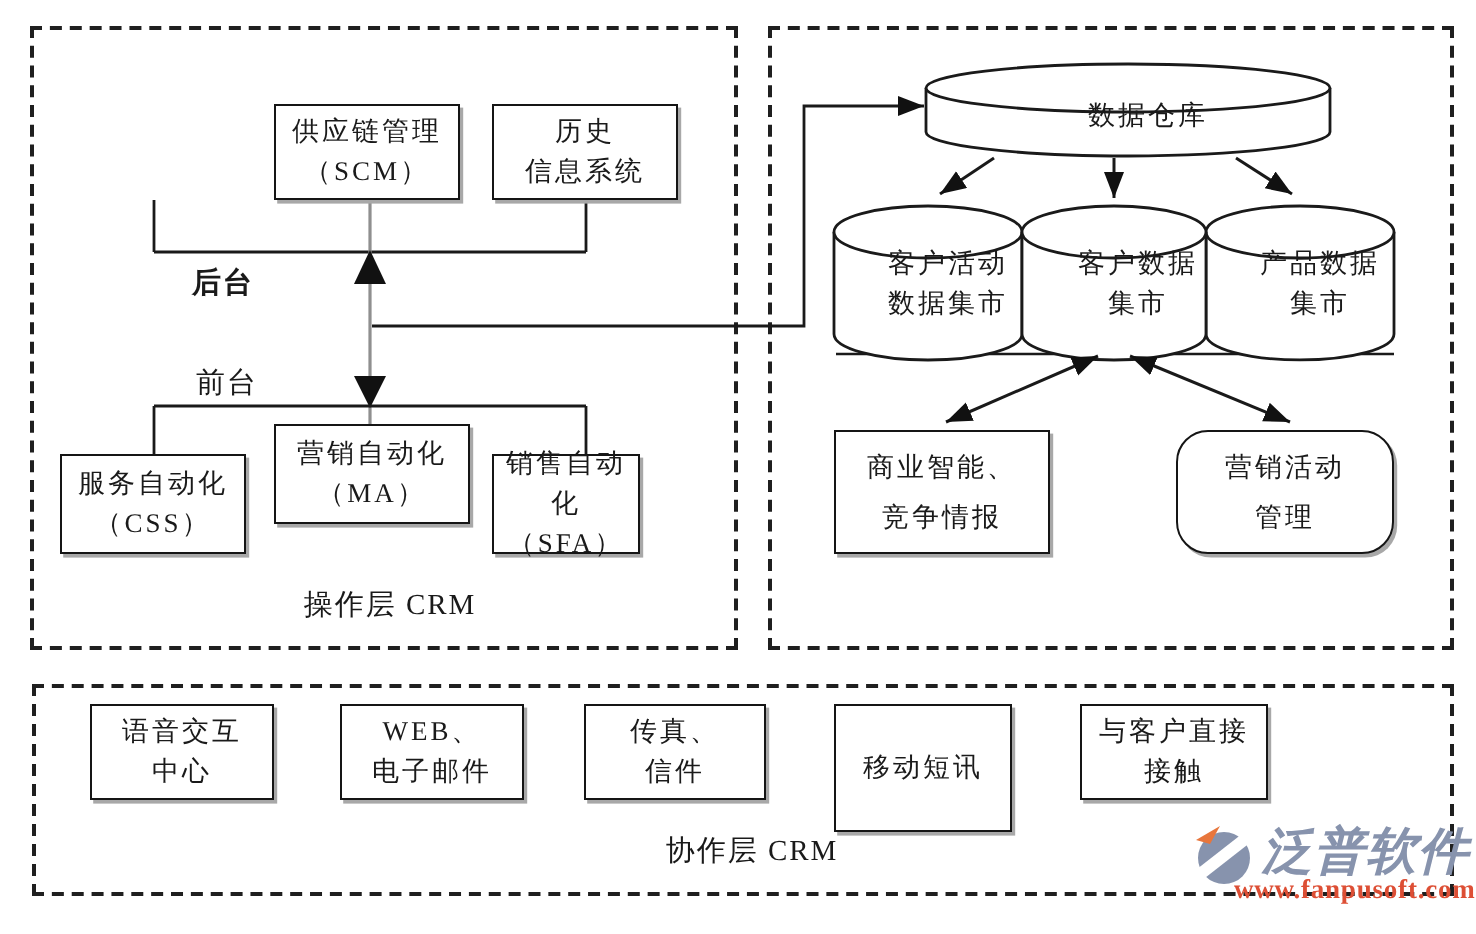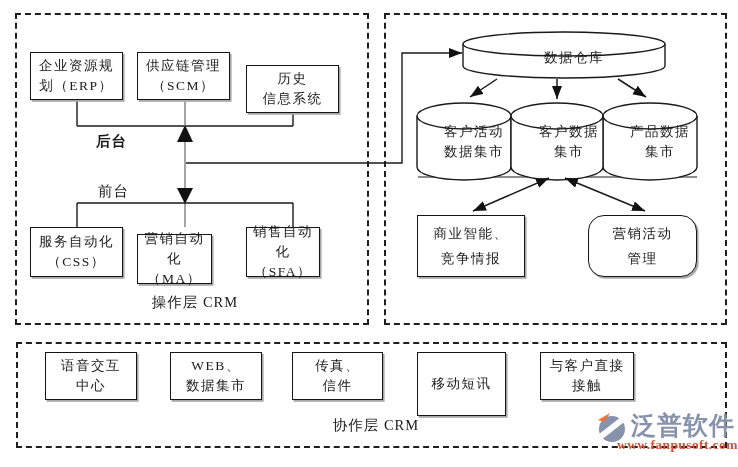--- a/index.html
+++ b/index.html
@@ -26,21 +26,21 @@
   }
   .center-label { text-align:center; }
   .cyl-label {
     position:absolute; z-index:3; text-align:center; font-size:13.5px;
     line-height:20px; letter-spacing:1.5px; white-space:pre-line;padding-left:20px;
   }
   .logo-wrap { position:absolute; right:3px; bottom:8px; z-index:4; width:140px; height:48px; }
   .logo-icon { position:absolute; left:0; top:0; }
   .logo-text {
     position:absolute; left:36px; top:-2px; font-size:25px; font-weight:bold;
-    letter-spacing:1px; color:#8793ad; font-family:"Liberation Serif","DejaVu Serif",serif;
+    letter-spacing:1px; color:#8793ad; font-family:"Liberation Serif","DejaVu Serif",serif;font-style:italic;
   }
   .logo-url {
     position:absolute; left:22px; top:26px; font-size:13.5px; font-weight:bold;
     color:#dd4f35; letter-spacing:0.4px; font-family:"Liberation Serif","DejaVu Serif",serif;
   }
 </style>
 </head>
 <body>
 
 <div class="canvas">
@@ -104,33 +104,31 @@
         <ellipse cx="557" cy="116" rx="46" ry="13"></ellipse>
       </g>
     </g>
 
     <g stroke="#1a1a1a" stroke-width="1.5" fill="none">
       <path d="M549,178 L473,211" marker-start="url(#ah)" marker-end="url(#ah)"></path>
       <path d="M565,178 L645,211" marker-start="url(#ah)" marker-end="url(#ah)"></path>
     </g>
   </svg>
 
-  <div class="node-box" style="left:30px; top:52px; width:93px; height:48px;">企业资源规
-划（ERP）</div>
   <div class="node-box" style="left:137px; top:52px; width:93px; height:48px;">供应链管理
 （SCM）</div>
-  <div class="node-box" style="left:246px; top:65px; width:93px; height:48px;">历史
+  <div class="node-box" style="left:246px; top:52px; width:93px; height:48px;">历史
 信息系统</div>
 
   <div class="free-label" style="left:96px; top:132px;font-weight:bold;">后台</div>
   <div class="free-label" style="left:98px; top:182px;">前台</div>
 
   <div class="node-box" style="left:30px; top:227px; width:93px; height:50px;">服务自动化
 （CSS）</div>
-  <div class="node-box" style="left:137px; top:234px; width:75px; height:50px;">营销自动化
+  <div class="node-box" style="left:137px; top:212px; width:98px; height:50px;">营销自动化
 （MA）</div>
   <div class="node-box" style="left:246px; top:227px; width:74px; height:50px;">销售自动化
 （SFA）</div>
 
   <div class="free-label center-label" style="left:45px; top:293px; width:300px;">操作层 CRM</div>
 
   <div class="cyl-label" style="left:464px; top:48px; width:200px;">数据仓库</div>
 
   <div class="cyl-label" style="left:417px; top:122px; width:94px;">客户活动
 数据集市</div>
@@ -141,21 +139,21 @@
 
   <div class="node-box" style="left:417px; top:215px; width:108px; height:62px; line-height:25px;">商业智能、
 竞争情报</div>
   <div class="node-box" style="left:588px; top:215px; width:109px; height:62px; line-height:25px;border-radius:16px;">营销活动
 管理</div>
 
 
   <div class="node-box" style="left:45px; top:352px; width:92px; height:48px;">语音交互
 中心</div>
   <div class="node-box" style="left:170px; top:352px; width:92px; height:48px;">WEB、
-数据集市</div>
+电子邮件</div>
   <div class="node-box" style="left:292px; top:352px; width:91px; height:48px;">传真、
 信件</div>
   <div class="node-box" style="left:417px; top:352px; width:89px; height:64px;">移动短讯</div>
   <div class="node-box" style="left:540px; top:352px; width:94px; height:48px;">与客户直接
 接触</div>
 
   <div class="free-label center-label" style="left:226px; top:416px; width:300px;">协作层 CRM</div>
 
   <div class="logo-wrap">
     <svg class="logo-icon" width="34" height="34" viewBox="0 0 34 34">

